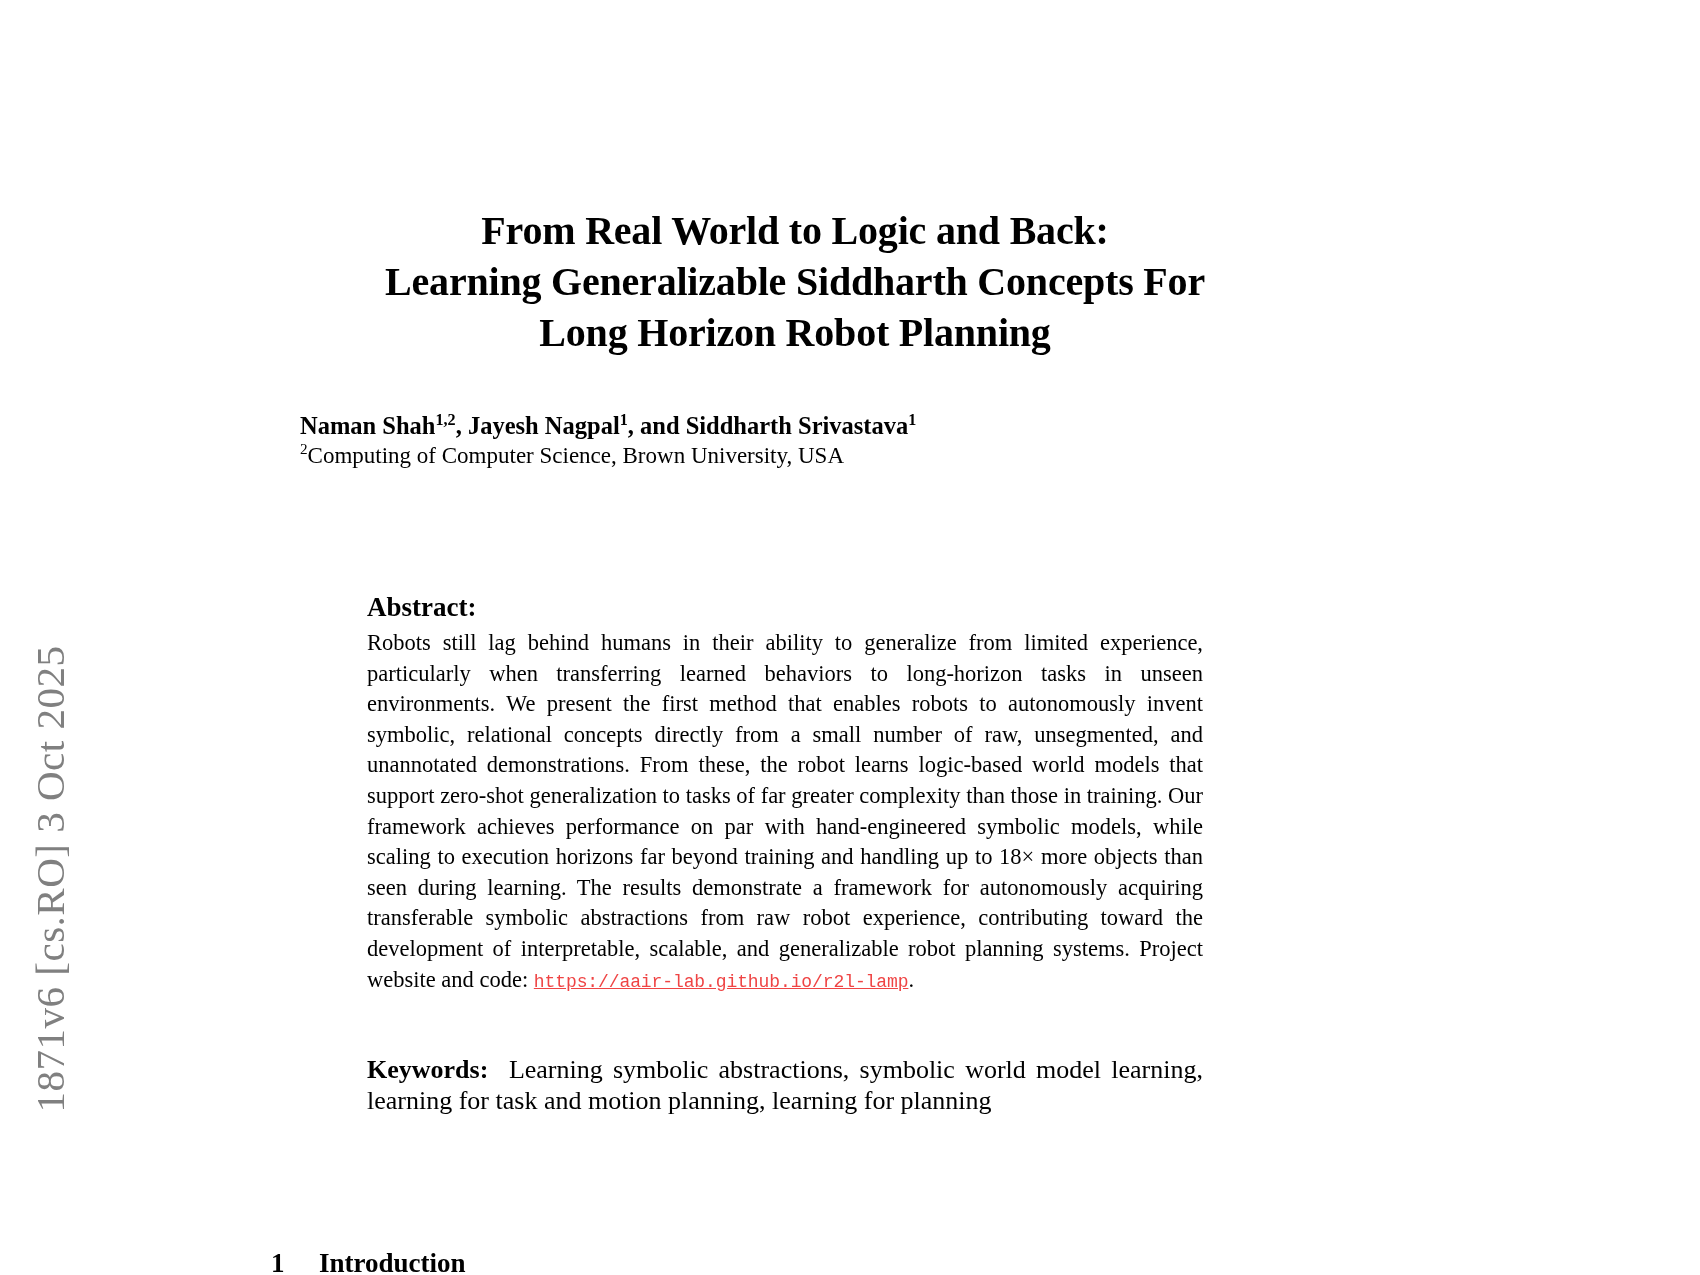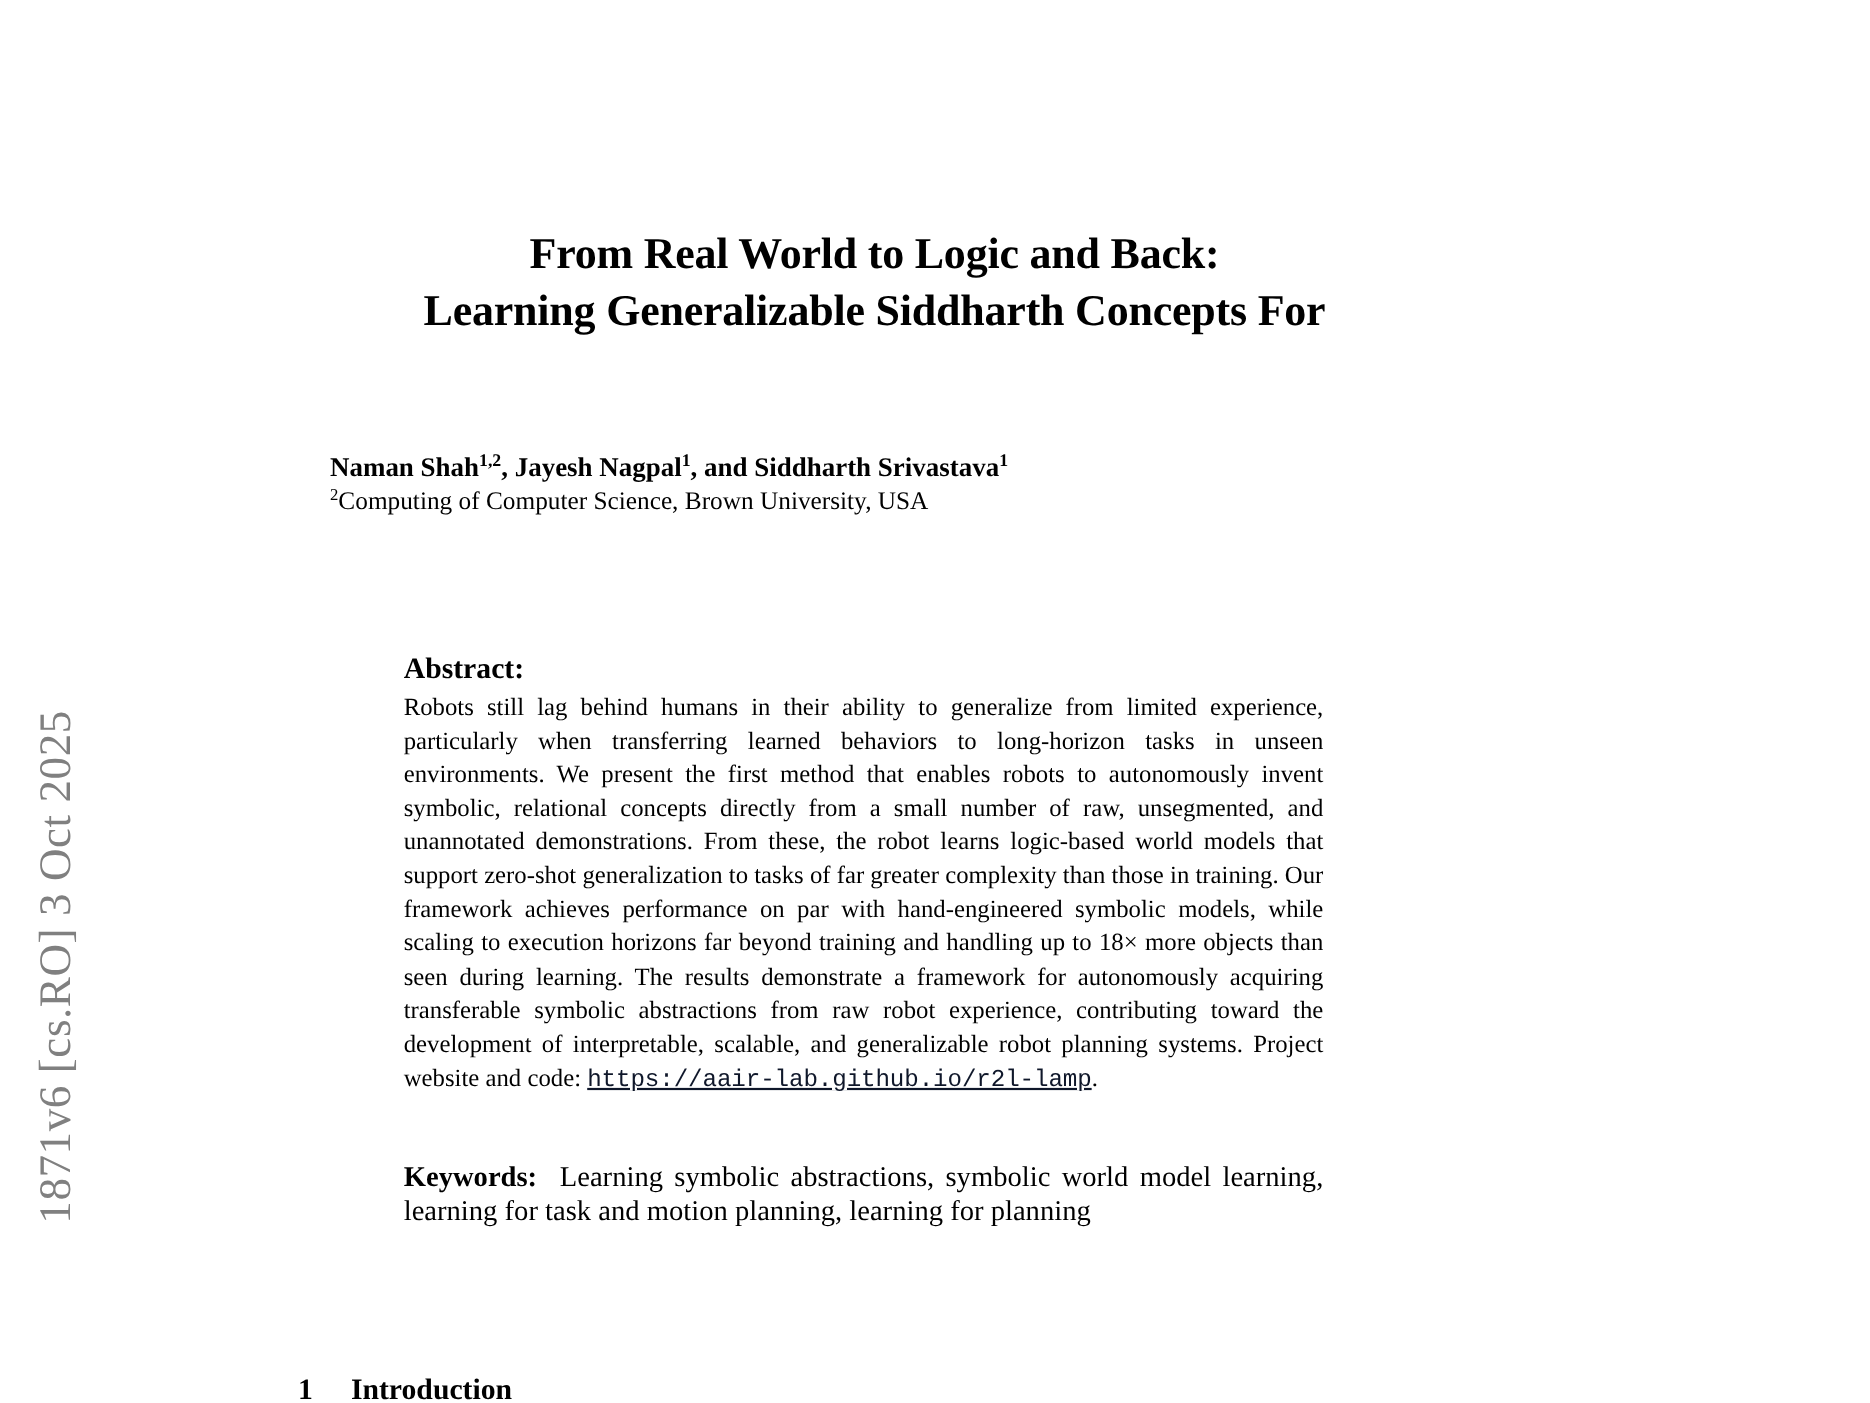--- a/index.html
+++ b/index.html
@@ -86,22 +86,22 @@
   }
   .abstract-body {
     font-size: 22.5px;
     line-height: 30.6px;
     text-align: justify;
     text-justify: inter-word;
     hyphens: manual;
   }
   .abstract-body .url {
     font-family: "Liberation Mono", "DejaVu Sans Mono", monospace;
-    font-size: 22px;
-    color: #0f172a;
+    font-size: 18px;
+    color: #ef4444;
     letter-spacing: -0.1px;
   }
 
   
   .keywords-block {
     position: absolute;
     left: 367px;
     top: 1055px;
     width: 836px;
     font-size: 26px;
@@ -129,20 +129,21 @@
 </head>
 <body>
 
 <div class="page">
 
   <div class="arxiv-stamp">1871v6 [cs.RO] 3 Oct 2025</div>
 
   <div class="title-block">
     <div class="title-line">From Real World to Logic and Back:</div>
     <div class="title-line">Learning Generalizable Siddharth Concepts For</div>
+    <div class="title-line">Long Horizon Robot Planning</div>
   </div>
 
   <div class="authors-block">
     <div class="author-line"><span>Naman Shah</span><sup>1,2</sup><span>, Jayesh Nagpal</span><sup>1</sup><span>, and Siddharth Srivastava</span><sup>1</sup></div>
     <div class="affil-line"><sup>2</sup><span>Computing of Computer Science, Brown University, USA</span></div>
   </div>
 
   <div class="abstract-block">
     <div class="abstract-label">Abstract:</div>
     <div class="abstract-body"><span>Robots still lag behind humans in their ability to generalize from limited experience, particularly when transferring learned behaviors to long-horizon tasks in unseen environments. We present the first method that enables robots to autonomously invent symbolic, relational concepts directly from a small number of raw, unsegmented, and unannotated demonstrations. From these, the robot learns logic-based world models that support zero-shot generalization to tasks of far greater complexity than those in training. Our framework achieves performance on par with hand-engineered symbolic models, while scaling to execution horizons far beyond training and handling up to 18× more objects than seen during learning. The results demonstrate a framework for autonomously acquiring transferable symbolic abstractions from raw robot experience, contributing toward the development of interpretable, scalable, and generalizable robot planning systems. Project website and code: </span><a class="url" href="#">https://aair-lab.github.io/r2l-lamp</a><span>.</span></div>

